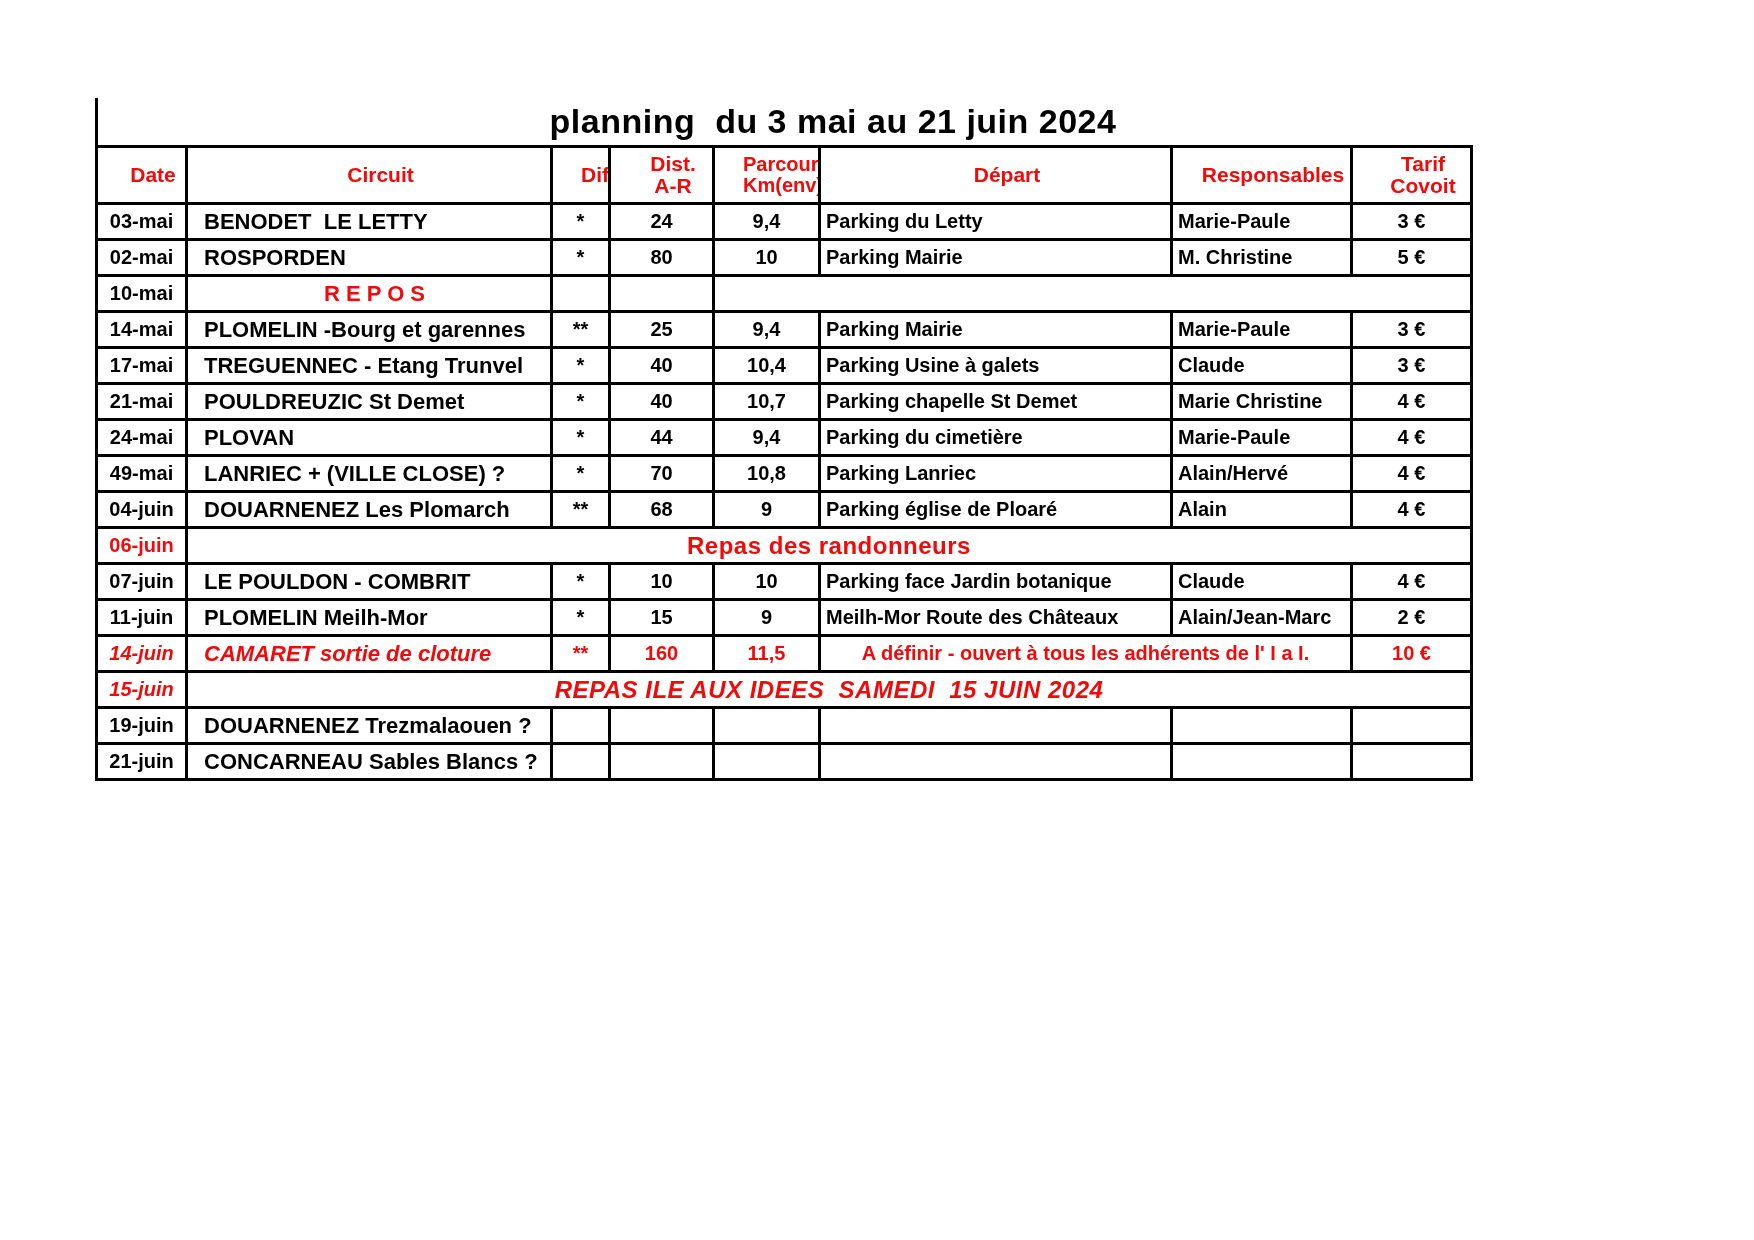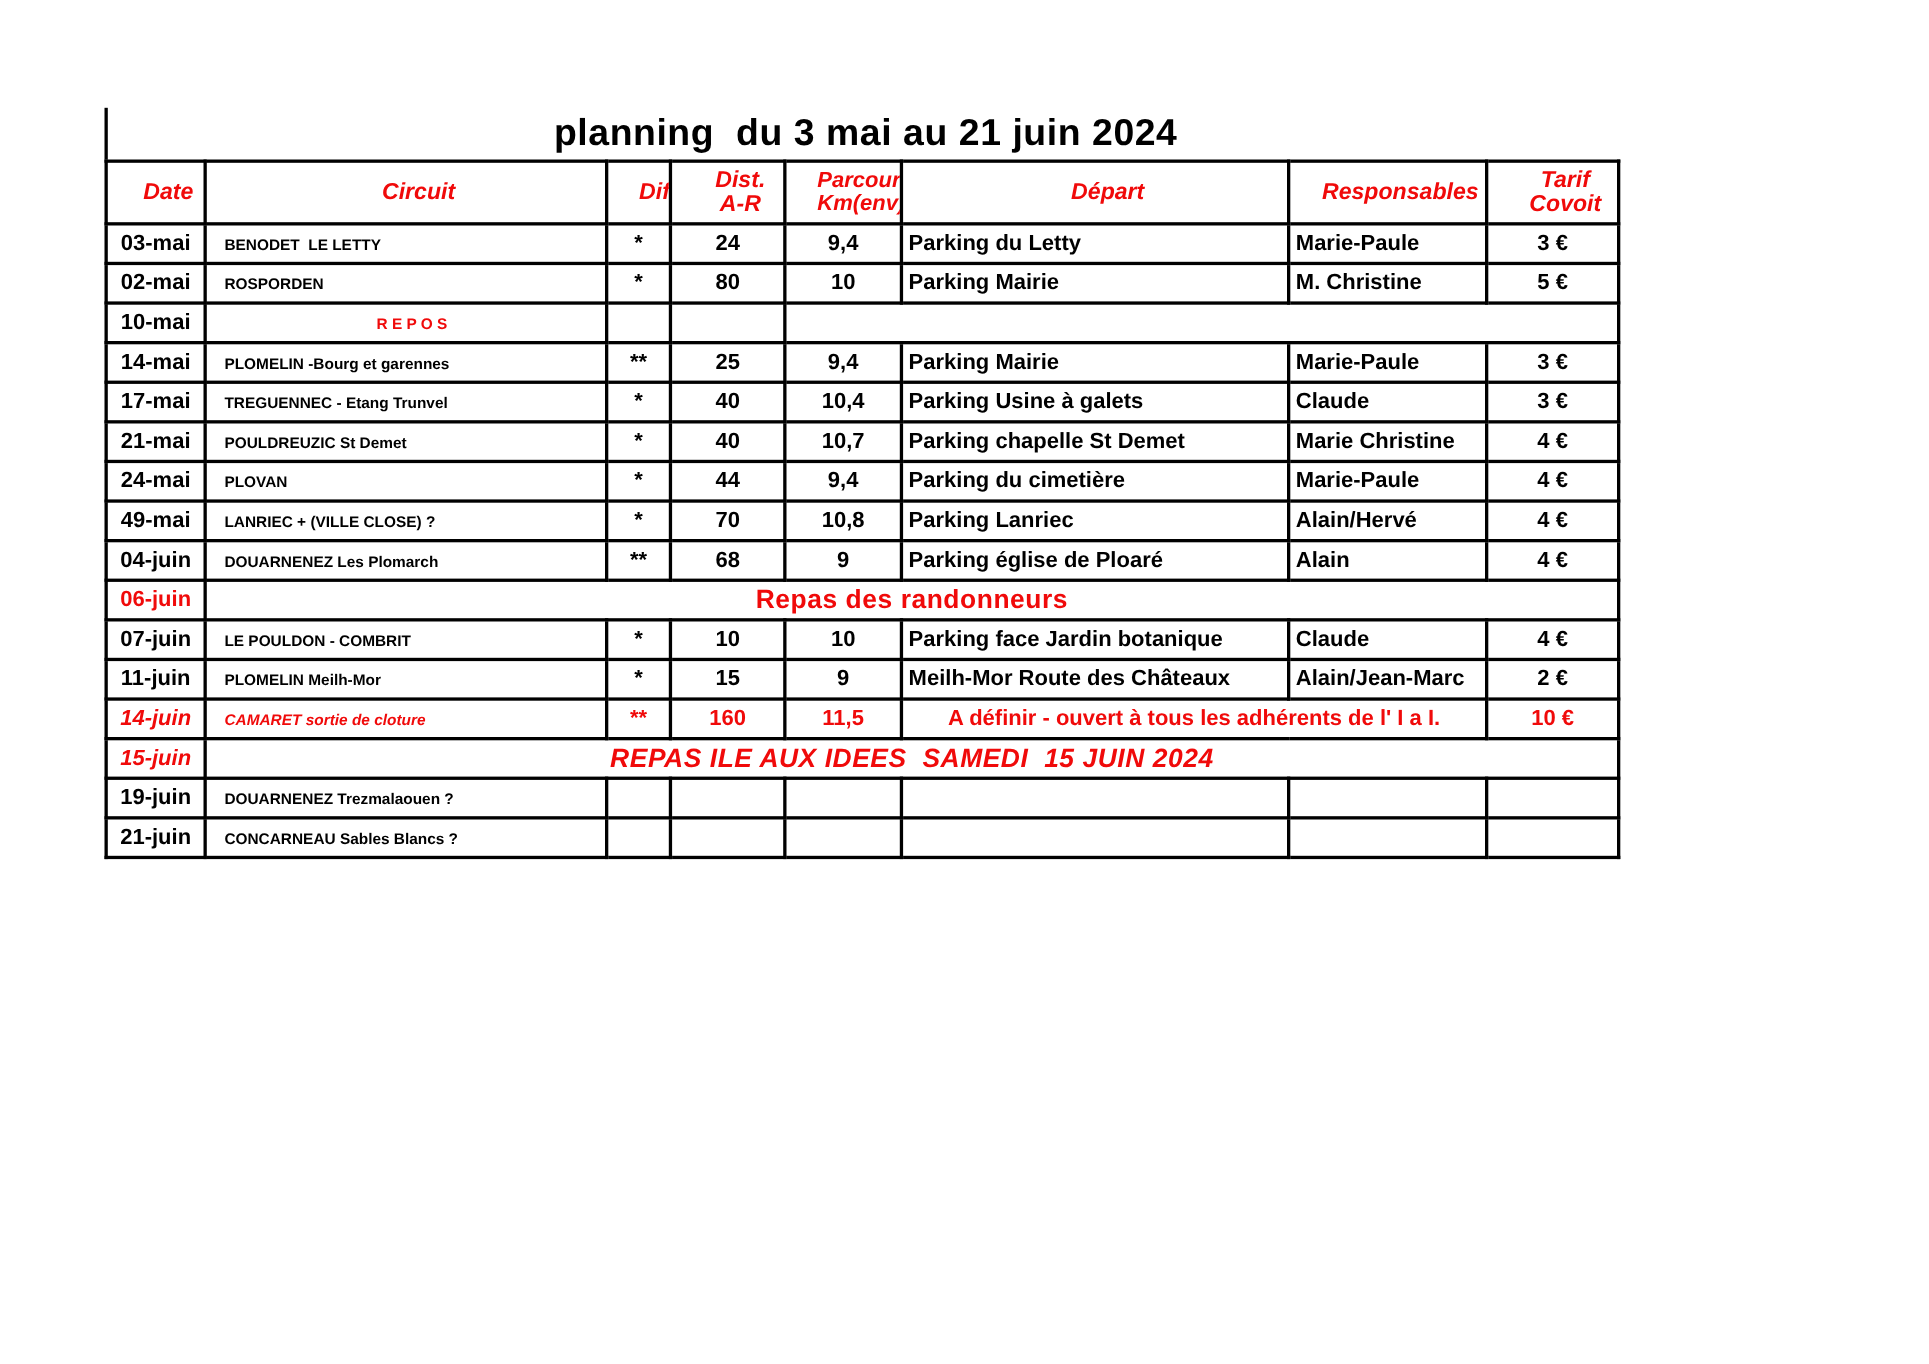--- a/index.html
+++ b/index.html
@@ -7,39 +7,40 @@
     width:1754px;height:1240px;background:#ffffff;position:relative;
     font-family:"Liberation Sans","DejaVu Sans",sans-serif;
     -webkit-font-smoothing:antialiased;
   }
   .sheet{position:absolute;left:95px;top:98px;}
   .title{
     border-left:3px solid #000;width:1378px;height:47px;
     display:flex;align-items:center;justify-content:center;
     font-weight:bold;font-size:34px;color:#000;white-space:pre;
     letter-spacing:.5px;
+    padding-left:46px;
   }
   table{border-collapse:collapse;table-layout:fixed;width:1378px;}
   th,td{
     border:3px solid #000;font-weight:bold;padding:0 5px;
     white-space:pre;overflow:hidden;color:#000;vertical-align:middle;
   }
   thead tr{height:57px;}
   tbody tr{height:36px;}
   th{
-    color:var(--red,#f00);font-style:italic;font-size:21px;text-align:center;
+    color:var(--red,#f00);font-size:21px;text-align:center;
     white-space:pre-line;line-height:1.05;padding-left:28px;
   }
   th.l{text-align:left;font-size:20px;}
   td{font-size:20px;}
   td.c{text-align:center;}
   td.l{text-align:left;}
   td.red{color:var(--red,#f00);}
   td.it{font-style:italic;}
-  td.big{font-size:14px;padding-left:16px;}
+  td.big{font-size:22px;padding-left:16px;}
   td.banner{font-size:24px;letter-spacing:.5px;}
 </style>
 </head>
 <body>
 
 <div class="sheet">
   <div class="title">planning  du 3 mai au 21 juin 2024</div>
   <table>
     <colgroup>
       <col style="width:90px">

